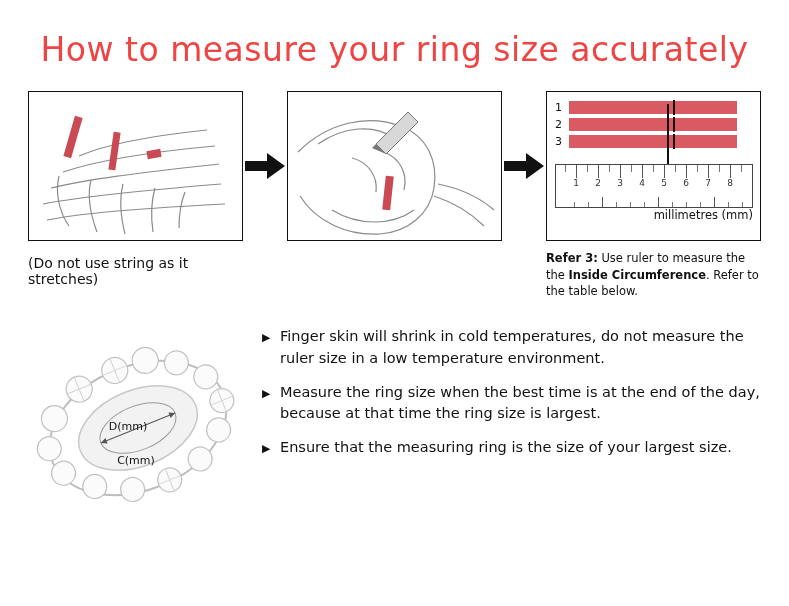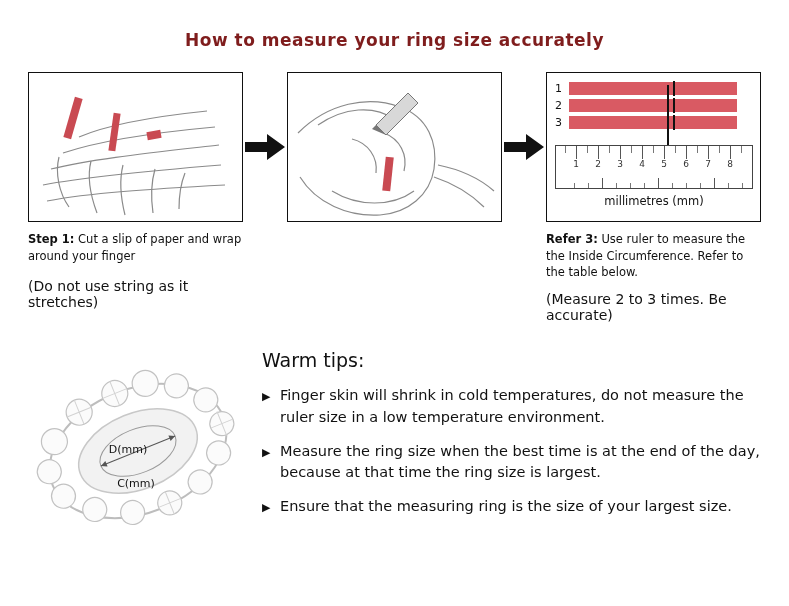--- a/index.html
+++ b/index.html
@@ -12,24 +12,24 @@
     height: 606px;
     overflow: hidden;
     font-family: "DejaVu Sans", sans-serif;
     color: #111111;
     position: relative;
   }
 
   
   .title {
     text-align: center;
-    font-size: 17px;
-    font-weight: bold;
+    font-size: 33px;
+    font-weight: normal;
     letter-spacing: 0.5px;
-    color: #7f1d1d;
+    color: #ef4444;
     padding-top: 30px;
     font-family: "DejaVu Sans", sans-serif;
   }
 
   
   .steps {
     display: flex;
     align-items: flex-start;
     justify-content: center;
     gap: 0px;
@@ -61,21 +61,21 @@
   .arrow svg { display: block; }
 
   .caption {
     font-size: 11.5px;
     line-height: 1.45;
     margin-top: 9px;
     color: #111;
     font-family: "DejaVu Sans", sans-serif;
   }
   .caption .lead { font-weight: bold; }
-  .caption .bold { font-weight: normal; }
+  .caption .bold { font-weight: bold; }
   .note {
     font-size: 14px;
     margin-top: 14px;
     color: #111;
   }
   .step3 .note { margin-top: 10px; }
 
   
   .bars { position: absolute; left: 8px; top: 9px; }
   .barrow { display: flex; align-items: center; margin-bottom: 4px; }
@@ -142,23 +142,22 @@
     background: #555;
   }
   .ruler .botminor {
     position: absolute;
     bottom: 0;
     width: 1px;
     height: 5px;
     background: #777;
   }
   .mmlabel {
-    text-align: center;
+    text-align: right;
     font-size: 11.5px;
-    margin-top: 5px;
     color: #111;
   }
   .markerline {
     position: absolute;
     left: 112px;
     top: -60px;
     width: 1.5px;
     height: 60px;
     background: #111;
   }
@@ -223,23 +222,20 @@
           <path d="M96 142 C 92 126, 90 108, 94 92"></path>
           <path d="M124 140 C 122 126, 122 110, 126 96"></path>
           <path d="M150 136 C 150 124, 152 110, 156 100"></path>
         </g>
         <g fill="#c94a52">
           <rect x="40" y="24" width="8" height="42" transform="rotate(16 44 45)"></rect>
           <rect x="82" y="40" width="7" height="38" transform="rotate(8 85 59)"></rect>
           <rect x="118" y="58" width="14" height="8" transform="rotate(-10 125 62)"></rect>
         </g>
       </svg>
-    </div>
-    <div class="caption">
-      <span class="lead">Step 1:</span><span> Cut a slip of paper and wrap around your finger</span>
     </div>
     <div class="note">(Do not use string as it stretches)</div>
   </div>
 
   <div class="arrow">
     <svg width="40" height="26" viewBox="0 0 40 26">
       <polygon points="0,8 22,8 22,0 40,13 22,26 22,18 0,18" fill="#111"></polygon>
     </svg>
   </div>
 
@@ -338,21 +334,20 @@
           <div class="botminor" style="left:172px"></div>
           <div class="botminor" style="left:186px"></div>
         </div>
         <div class="mmlabel">millimetres (mm)</div>
       </div>
 
     </div>
     <div class="caption">
       <span class="lead">Refer 3:</span><span> Use ruler to measure the the </span><span class="bold">Inside Circumference</span><span>. Refer to the table below.</span>
     </div>
-    <div class="note">(Measure 2 to 3 times. Be accurate)</div>
   </div>
 
 </div>
 
 <div class="bottom">
 
   <div class="ringart">
     <svg width="228" height="215" viewBox="0 0 228 215">
       <g transform="rotate(-22 114 110)">
         <ellipse cx="114" cy="110" rx="92" ry="62" fill="none" stroke="#bdbdbd" stroke-width="2"></ellipse>
@@ -383,21 +378,20 @@
         <line x1="74" y1="110" x2="154" y2="110" stroke="#555" stroke-width="1"></line>
         <polygon points="74,110 80,107 80,113" fill="#555"></polygon>
         <polygon points="154,110 148,107 148,113" fill="#555"></polygon>
       </g>
       <text x="104" y="112" font-family="DejaVu Sans, sans-serif" font-size="11" fill="#111" text-anchor="middle">D(mm)</text>
       <text x="112" y="146" font-family="DejaVu Sans, sans-serif" font-size="11" fill="#111" text-anchor="middle">C(mm)</text>
     </svg>
   </div>
 
   <div class="tips">
-    <h3>Warm tips:</h3>
 
     <div class="tip">
       <span class="bullet">▶</span>
       <span class="txt">Finger skin will shrink in cold temperatures, do not measure the ruler size in a low temperature environment.</span>
     </div>
     <div class="tip">
       <span class="bullet">▶</span>
       <span class="txt">Measure the ring size when the best time is at the end of the day, because at that time the ring size is largest.</span>
     </div>
     <div class="tip">

